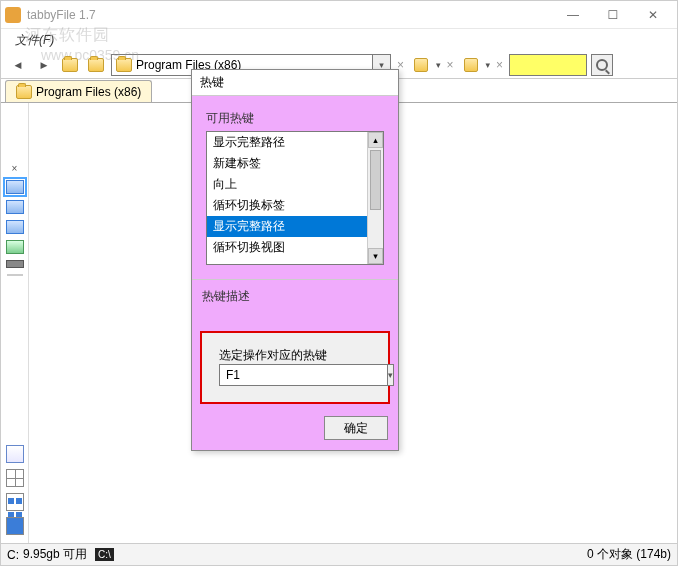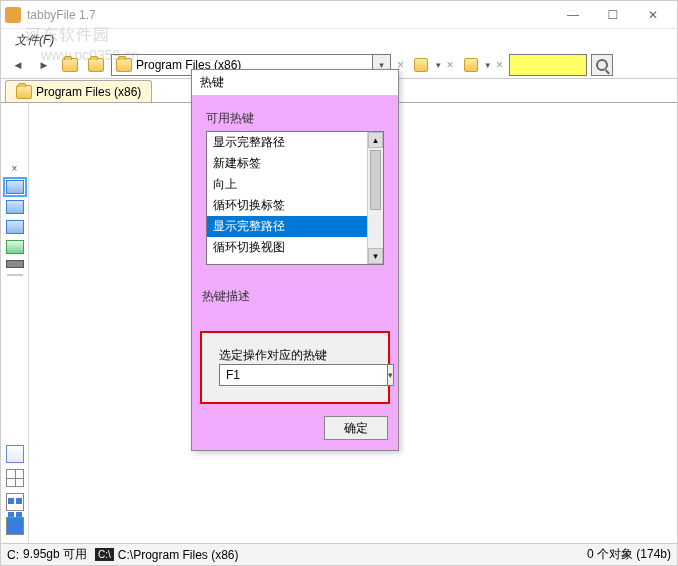--- a/index.html
+++ b/index.html
@@ -205,17 +205,16 @@
   </div>
 </div>
 
 <div class="statusbar">
   <div class="seg">
       <span>C:</span> 
       <span>9.95gb 可用</span>
     </div>
   <div class="seg">
     <span class="cmd-badge">C:\</span>
-    <span>C:\Program Files (x86)</span>
   </div>
   <div class="spacer"></div>
   <div class="seg">0 个对象  (174b)</div>
 </div>
 
 </body></html>

